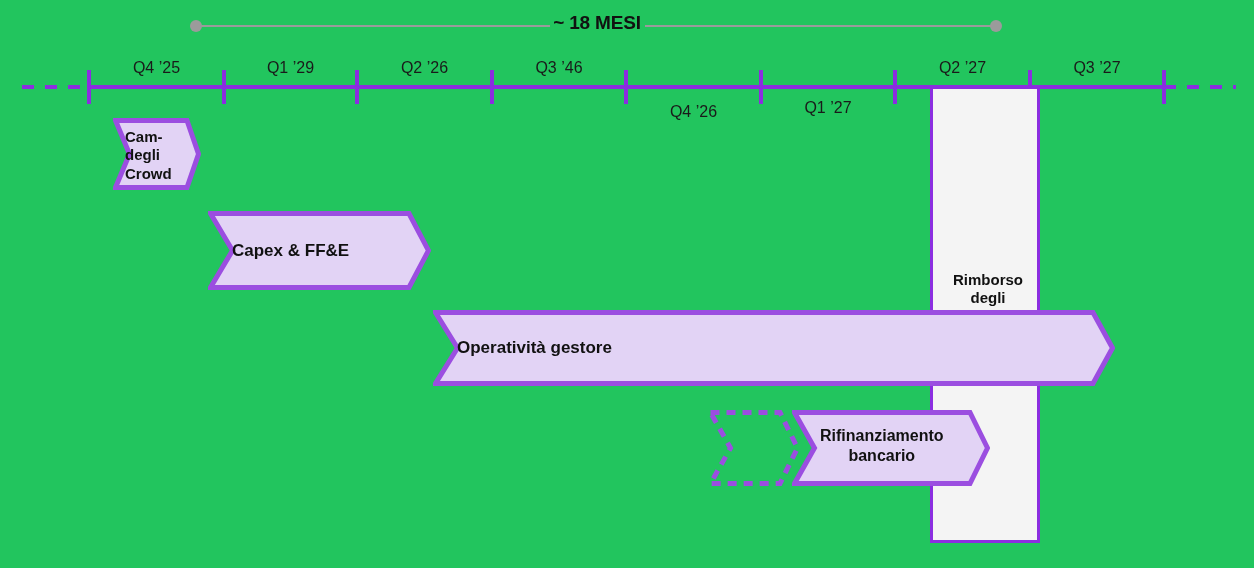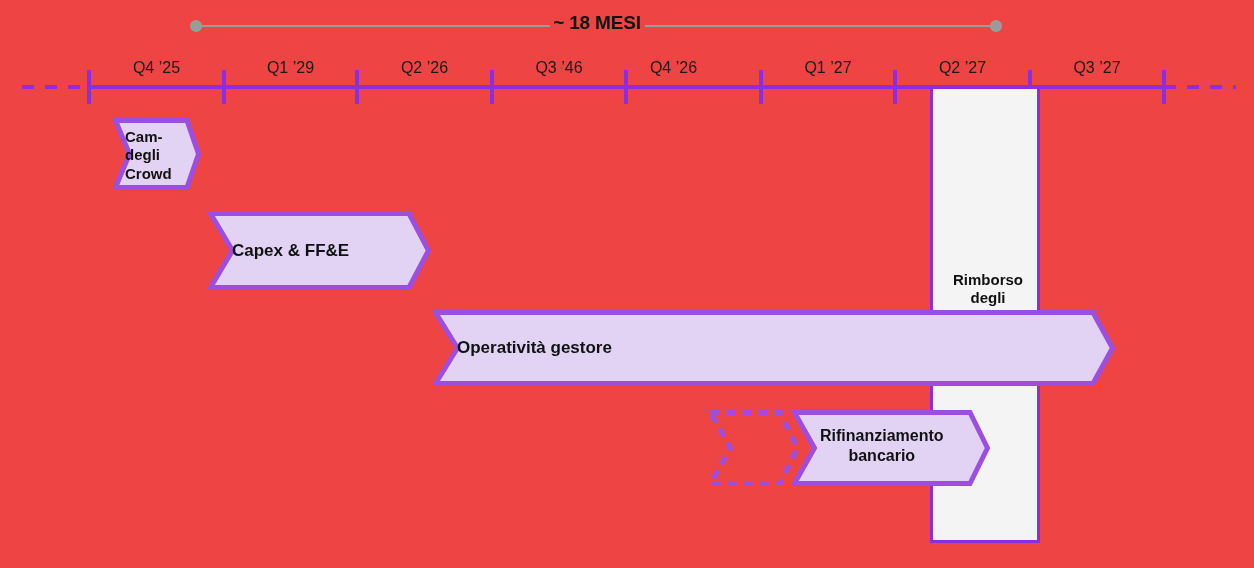--- a/index.html
+++ b/index.html
@@ -4,21 +4,21 @@
 <style>
   html, body {
     margin: 0;
     padding: 0;
     background: #ffffff;
   }
   #stage {
     position: relative;
     width: 1254px;
     height: 568px;
-    background: #ef4444;
+    background: #22c55e;
     font-family: "Liberation Sans", sans-serif;
     overflow: hidden;
   }
 
   
   #duration-bracket {
     position: absolute;
     left: 190px;
     top: 12px;
     width: 812px;
@@ -145,22 +145,22 @@
       <line x1="895" y1="70" x2="895" y2="104" stroke="#8b2ee0" stroke-width="4"></line>
       <line x1="1030" y1="70" x2="1030" y2="104" stroke="#8b2ee0" stroke-width="4"></line>
       <line x1="1164" y1="70" x2="1164" y2="104" stroke="#8b2ee0" stroke-width="4"></line>
     </svg>
 
   <div id="quarter-labels">
       <div class="quarter-label" style="left: 89px; width: 135px;">Q4 ’25</div>
       <div class="quarter-label" style="left: 224px; width: 133px;">Q1 ’29</div>
       <div class="quarter-label" style="left: 357px; width: 135px;">Q2 ’26</div>
       <div class="quarter-label" style="left: 492px; width: 134px;">Q3 ’46</div>
-      <div class="quarter-label" style="left: 606px; width: 135px;">Q4 ’26</div>
-      <div class="quarter-label" style="left: 761px; width: 134px;">Q1 ’27</div>
+      <div class="quarter-label" style="left: 626px; width: 135px; margin-top: 44px;">Q4 ’26</div>
+      <div class="quarter-label" style="left: 761px; width: 134px; margin-top: 40px;">Q1 ’27</div>
       <div class="quarter-label" style="left: 895px; width: 135px;">Q2 ’27</div>
       <div class="quarter-label" style="left: 1030px; width: 134px;">Q3 ’27</div>
     </div>
 
   <div id="highlight-column">
     <div id="highlight-column-label">Rimborso
 degli
 investitori
 YELDO
 CROWD</div>

